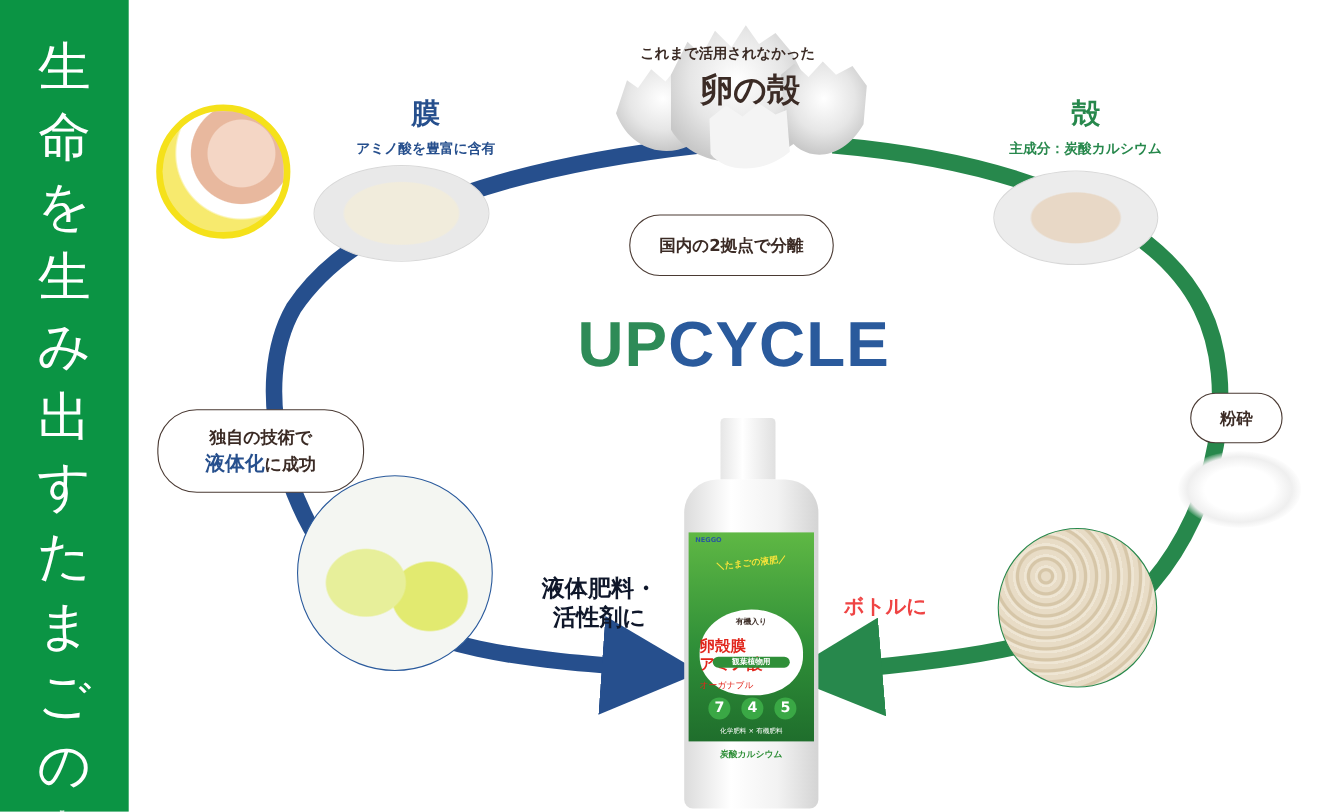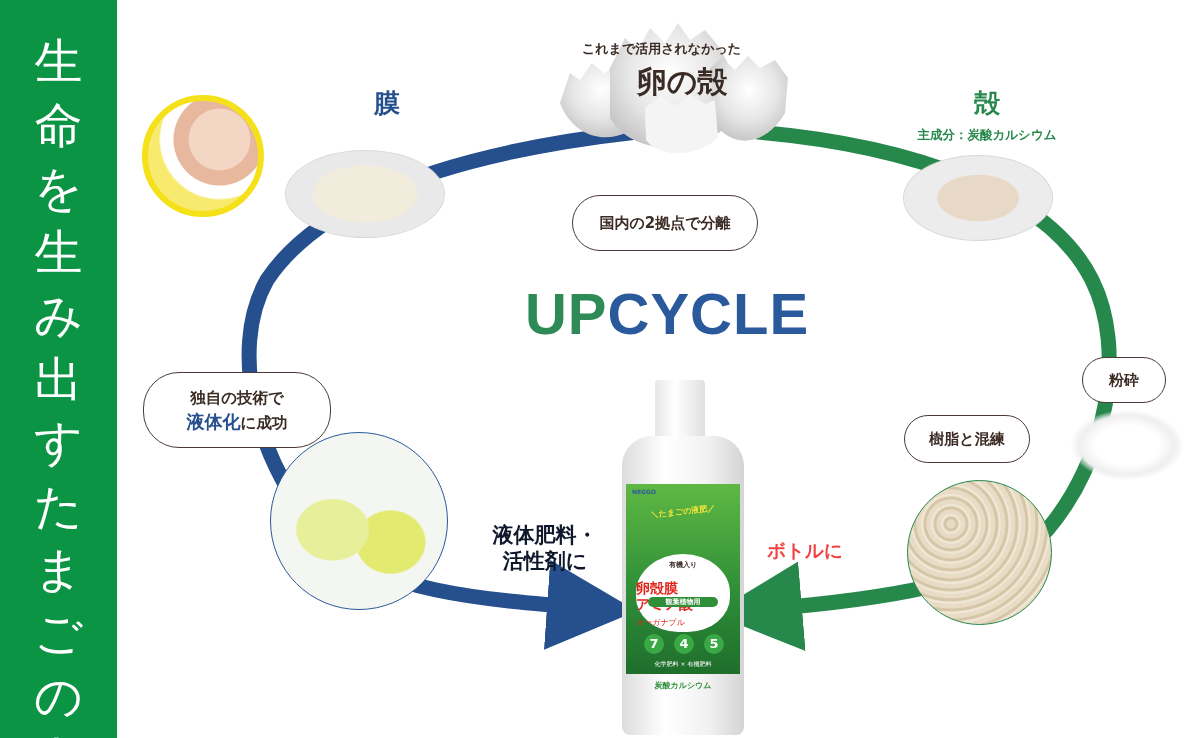--- a/index.html
+++ b/index.html
@@ -121,20 +121,21 @@
     </defs>
     <path d="M10,95 L20,65 L30,72 L42,55 L55,66 L68,50 L80,62 L90,58 L95,110 C70,140 25,135 10,95 z" fill="url(#shellG)"></path>
     <path d="M60,60 L75,30 L88,42 L100,20 L115,35 L128,15 L140,32 L155,22 L170,40 L180,60 L175,120 C140,150 80,145 60,110 z" fill="url(#shellG)"></path>
     <path d="M160,60 L172,50 L185,62 L198,48 L210,60 L225,52 L238,70 L235,105 C215,140 180,140 165,115 z" fill="url(#shellG)"></path>
     <path d="M95,100 L110,88 L125,98 L140,86 L155,96 L165,92 L168,130 C145,150 110,150 96,132 z" fill="#f4f4f4"></path>
   </svg>
   <div class="abs eggshell-caption">これまで活用されなかった</div>
   <div class="abs eggshell-title">卵の殻</div>
 
   <div class="abs membrane-title">膜</div>
+  <div class="abs membrane-sub">アミノ酸を豊富に含有</div>
   <div class="photo-circle hand-photo"></div>
   <div class="dish membrane-dish"></div>
 
   <div class="abs shell-title">殻</div>
   <div class="abs shell-sub">主成分：炭酸カルシウム</div>
   <div class="dish shell-dish"></div>
 
   <div class="bubble sep-bubble">
     <span>国内の2拠点で分離</span>
   </div>
@@ -149,23 +150,20 @@
   <div class="photo-circle liquid-photo"></div>
   <div class="abs liquid-label">
     <div>液体肥料・</div>
     <div>活性剤に</div>
   </div>
 
   <div class="bubble crush-bubble">
     <span>粉砕</span>
   </div>
   <div class="abs powder"></div>
-  <div class="bubble resin-bubble">
-    <span>樹脂と混練</span>
-  </div>
   <div class="photo-circle pellet-photo"></div>
   <div class="abs bottle-label">ボトルに</div>
 
   <div class="abs bottle">
     <div class="bottle-cap"></div>
     <div class="bottle-body"></div>
     <div class="bottle-label-panel">
       <div class="brand">NEGGO</div>
       <div class="tagline">＼たまごの液肥／</div>
       <div class="egg-cup"></div>

